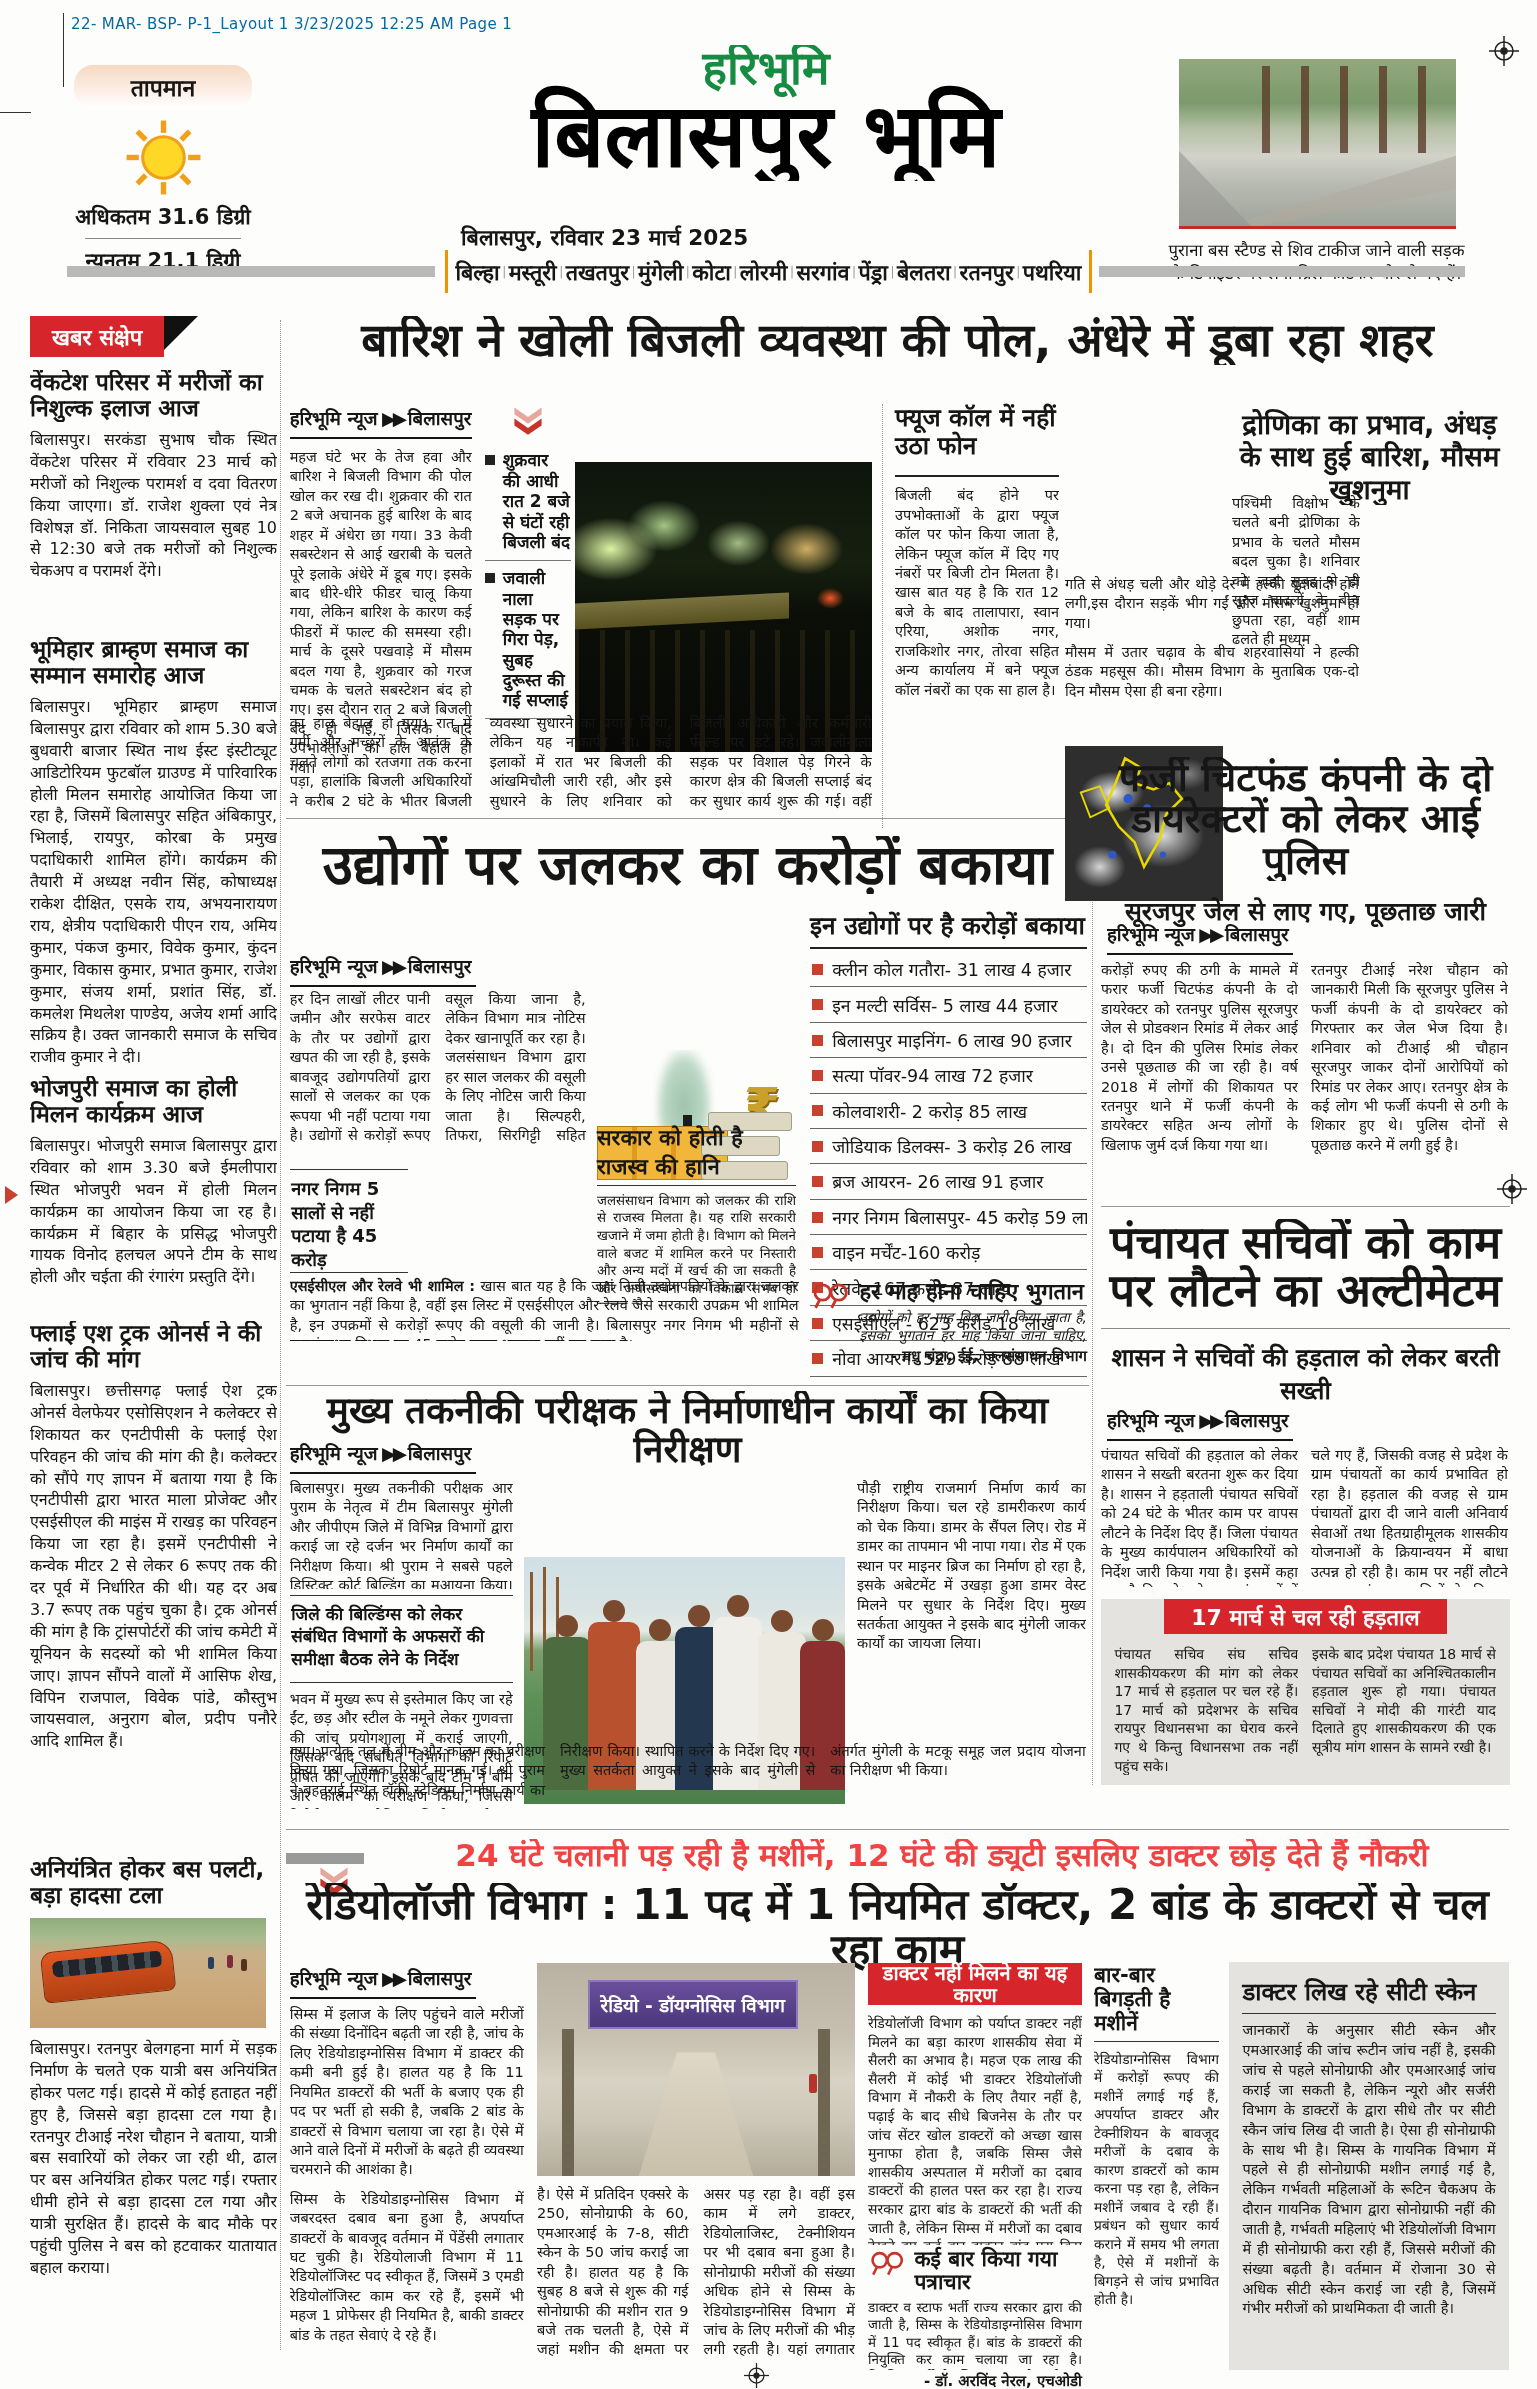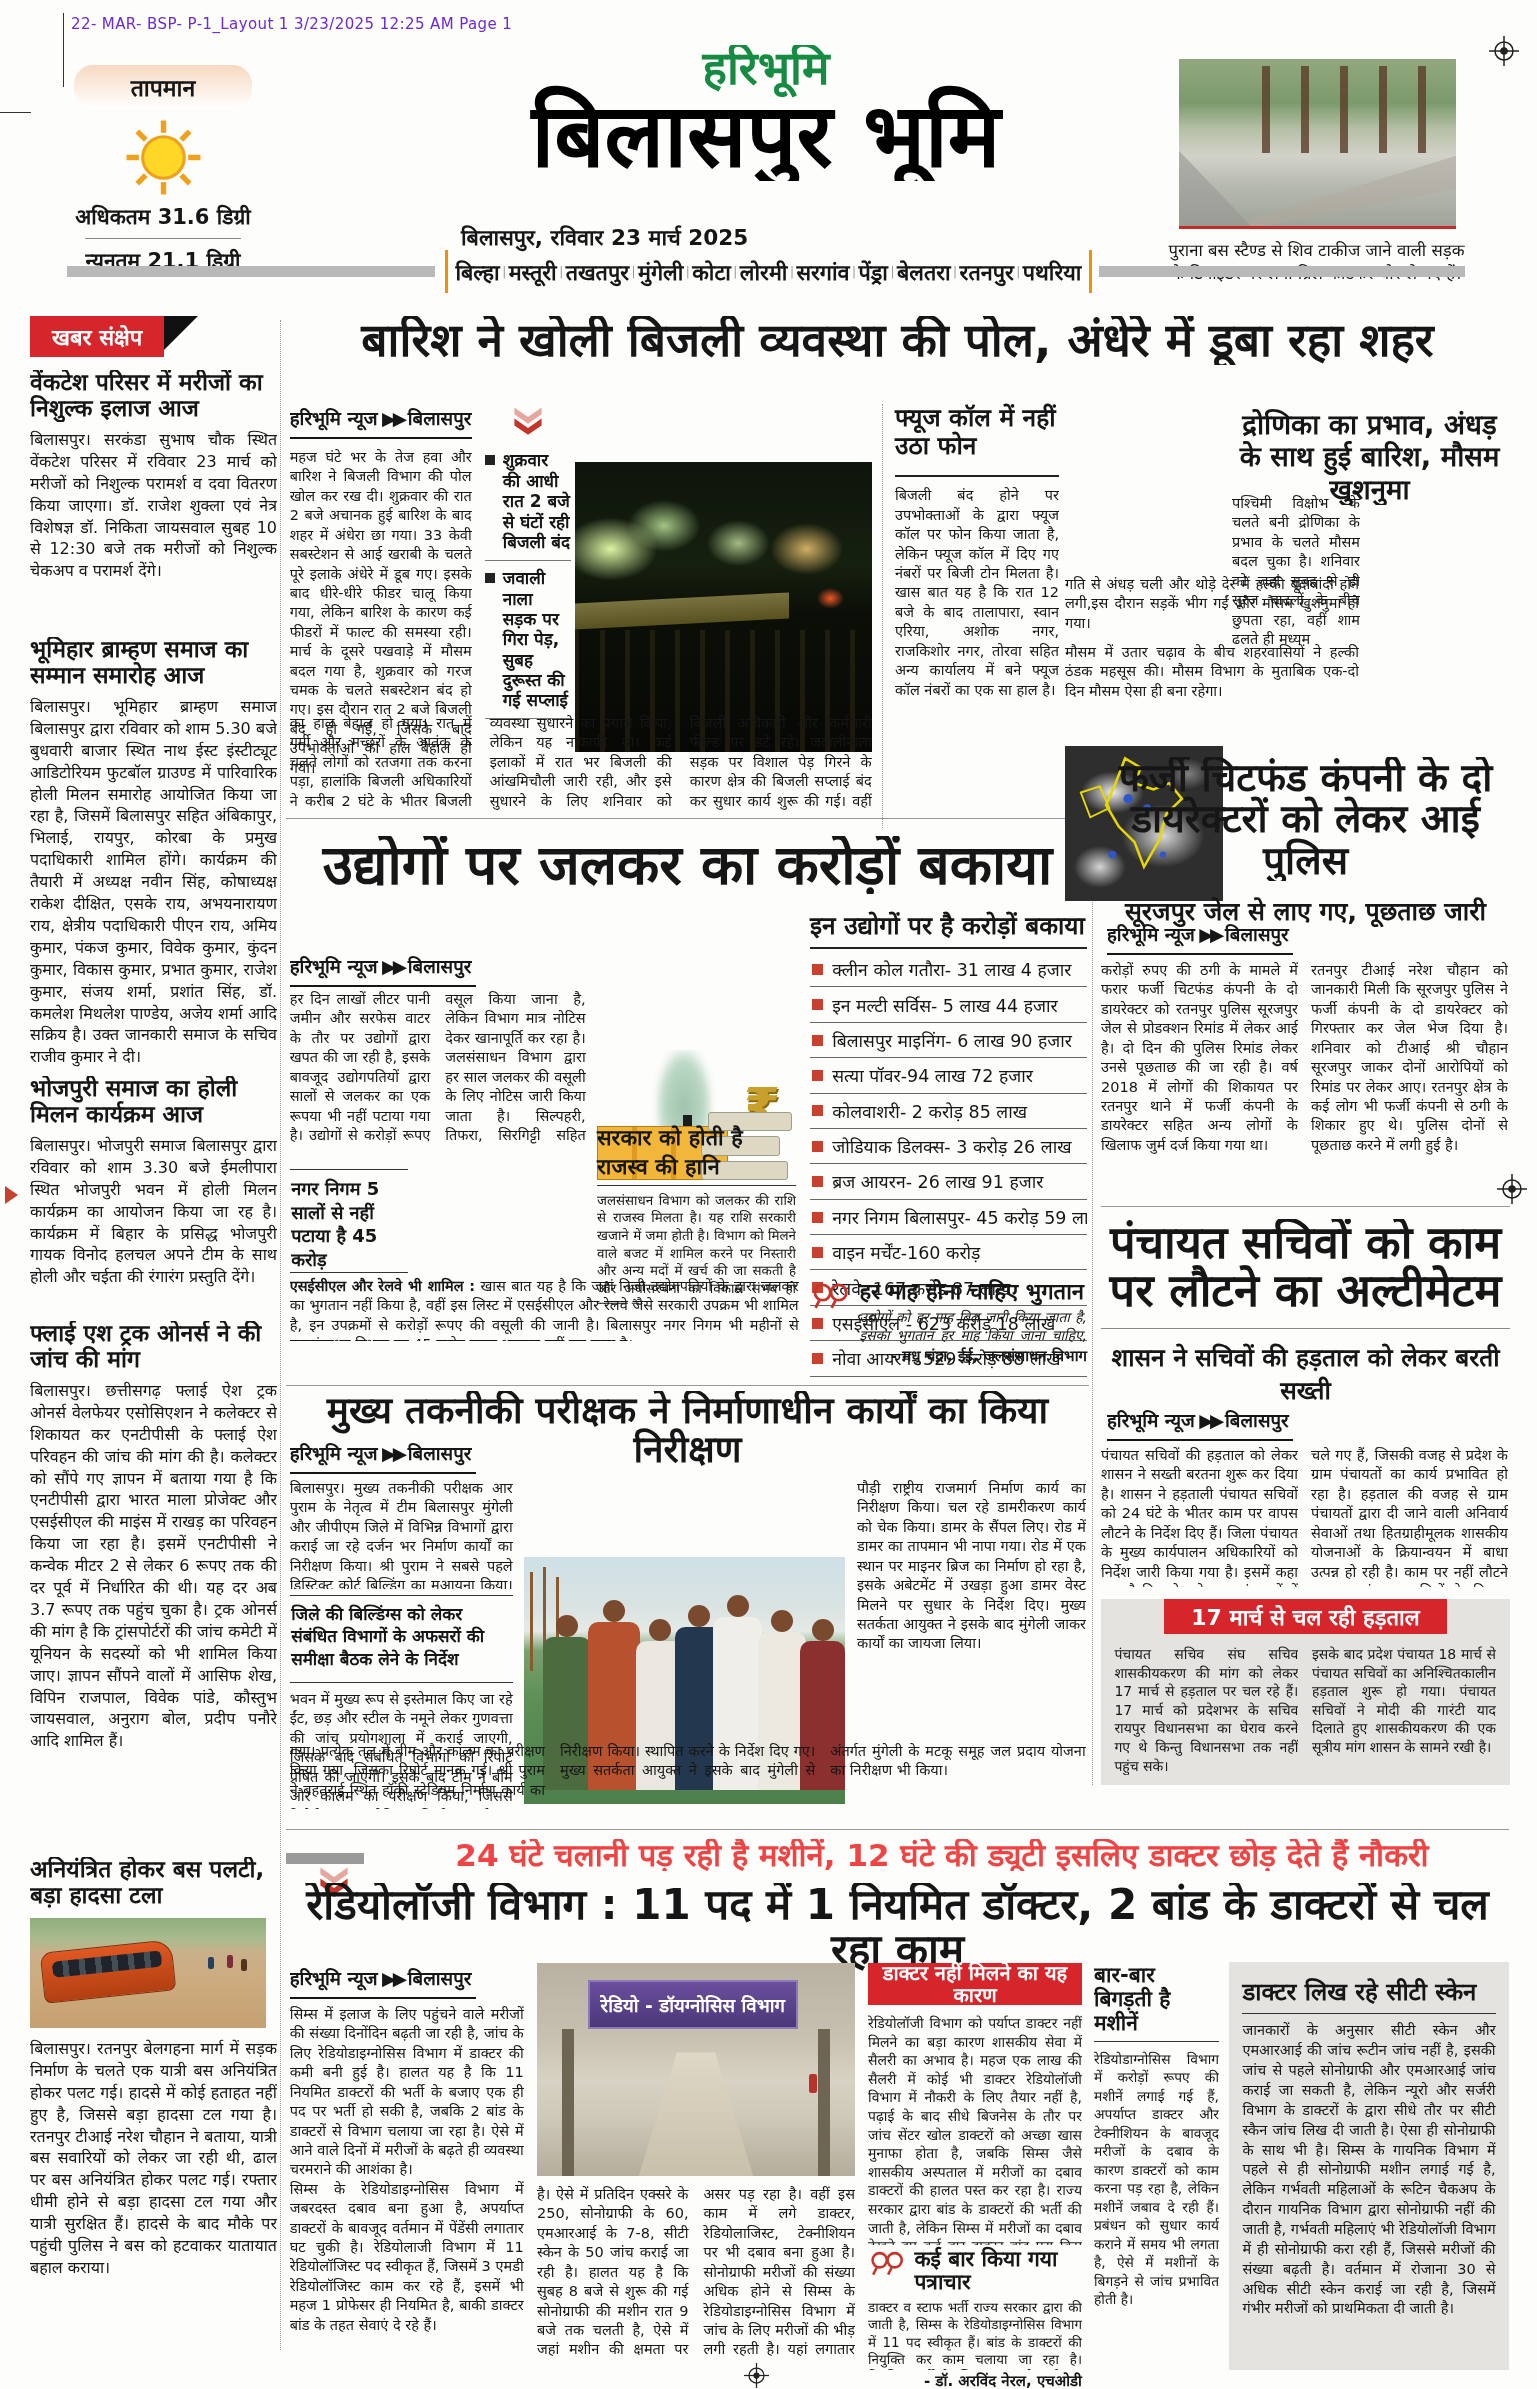--- a/index.html
+++ b/index.html
@@ -4,21 +4,21 @@
 <style>
 *{margin:0;padding:0;box-sizing:border-box}
 body{background:#888;font-family:"DejaVu Sans",sans-serif}
 .page{position:relative;width:1537px;height:2389px;margin:0 auto;background:#fdfdfb;color:#161616;overflow:hidden}
 .abs{position:absolute}
 .j{text-align:justify}
 .bd{font-size:14.5px;line-height:1.34;overflow:hidden}
 .bd2{font-size:16px;line-height:1.37;overflow:hidden}
 .c2{column-count:2;column-gap:15px}
 .c3{column-count:3;column-gap:15px}
-.slug{font-size:15px;color:#6d28d9;letter-spacing:0.4px}
+.slug{font-size:15px;color:#0369a1;letter-spacing:0.4px}
 .vhair{border-left:0.7px dotted #999}
 .hhair{border-top:0.7px solid #999}
 .by{font-weight:700;font-size:18.6px;border-bottom:2.2px solid #151515;padding-bottom:6.7px;white-space:nowrap;overflow:hidden}
 .by .ff{letter-spacing:-3.7px;margin:0 4.5px}
 .h-c{font-weight:700;text-align:center;line-height:1.06;overflow:hidden}
 .briefT{font-weight:700;font-size:23px;line-height:1.12;overflow:hidden}
 .subh{font-weight:700;text-align:center;overflow:hidden}
 .redlabel{display:inline-block;background:#d6262b;color:#fff;font-weight:700;font-size:22px;padding:4.5px 22px 6px}
 .fold{width:0;height:0;border-top:34px solid #111;border-right:34px solid transparent;display:inline-block;vertical-align:top}
 .due{display:flex;align-items:flex-start;gap:9.7px;padding:5.2px 1.5px 5.2px;border-bottom:1.5px solid #666;font-size:17.5px;overflow:hidden;white-space:nowrap}
@@ -55,21 +55,21 @@
 .corr .banner{position:absolute;left:16%;top:8%;width:66%;height:23%;background:linear-gradient(#6b4f9e,#4b3779);border:2.2px solid #8d79b8;color:#fff;display:flex;align-items:center;justify-content:center;font-weight:700;font-size:18.6px;text-align:center}
 .corr .pil{position:absolute;width:12px;background:#6e6552;top:31%;bottom:0}
 .fact .smoke{position:absolute;left:30%;top:0;width:54px;height:112px;background:radial-gradient(ellipse at center,#9fc3ab 0%,#bcd8c6 55%,transparent 78%);filter:blur(3px)}
 .fact .chim{position:absolute;left:43%;top:48%;width:9px;height:43px;background:#1c1c1c}
 .fact .bldg{position:absolute;bottom:4%;left:0;width:66%;height:40%;background:repeating-linear-gradient(90deg,#f2b63a 0 34px,#e09a20 34px 39px);border:1.5px solid #b57f15}
 .fact .rup{position:absolute;right:8%;top:20%;font-size:52px;font-weight:700;color:#c9a02b;text-shadow:1.5px 1.5px 0 #8a6a10}
 .fact .note{position:absolute;background:#ded8c2;border:1.5px solid #9aa08a;height:19.3px;border-radius:3px}
 .regm{color:#222}
 .kickerbar{background:#9a9a9a;height:11px}
 .chev{display:block}
-p.sp{margin-top:0}
+p.sp{margin-top:10px}
 </style>
 </head>
 <body>
 
 <div class="page">
 
   <div class="abs slug" style="left:71px;top:15px">22- MAR- BSP- P-1_Layout 1  3/23/2025  12:25 AM  Page 1</div>
   <div class="abs" style="left:63px;top:13.4px;width:0.7px;height:74px;background:#333"></div>
   <div class="abs" style="left:0;top:112px;width:31px;height:0.7px;background:#333"></div>
   <svg class="abs regm" style="right:18px;top:36px" width="30" height="30" viewBox="0 0 40 40">

